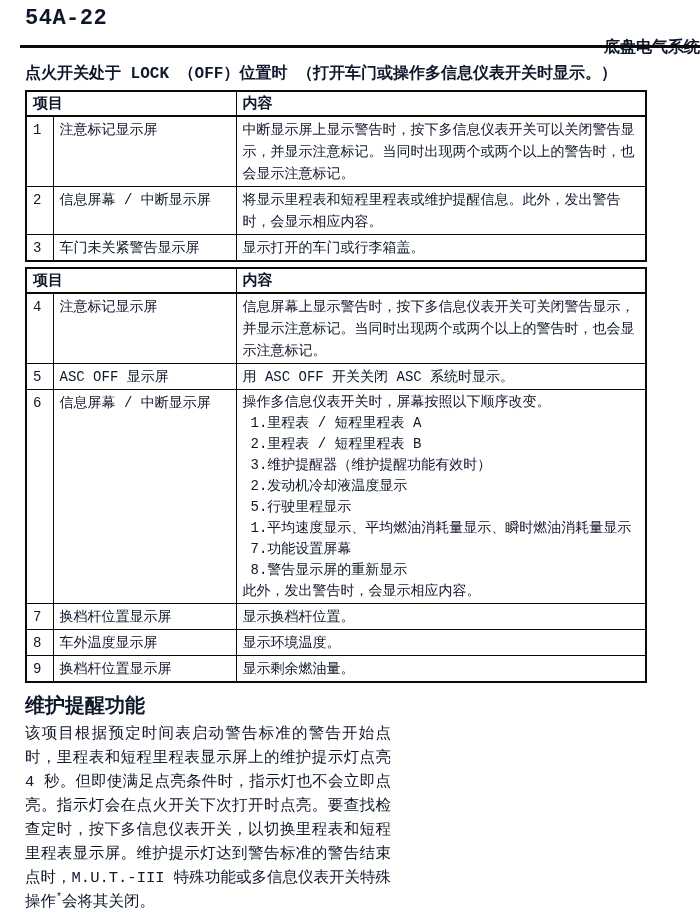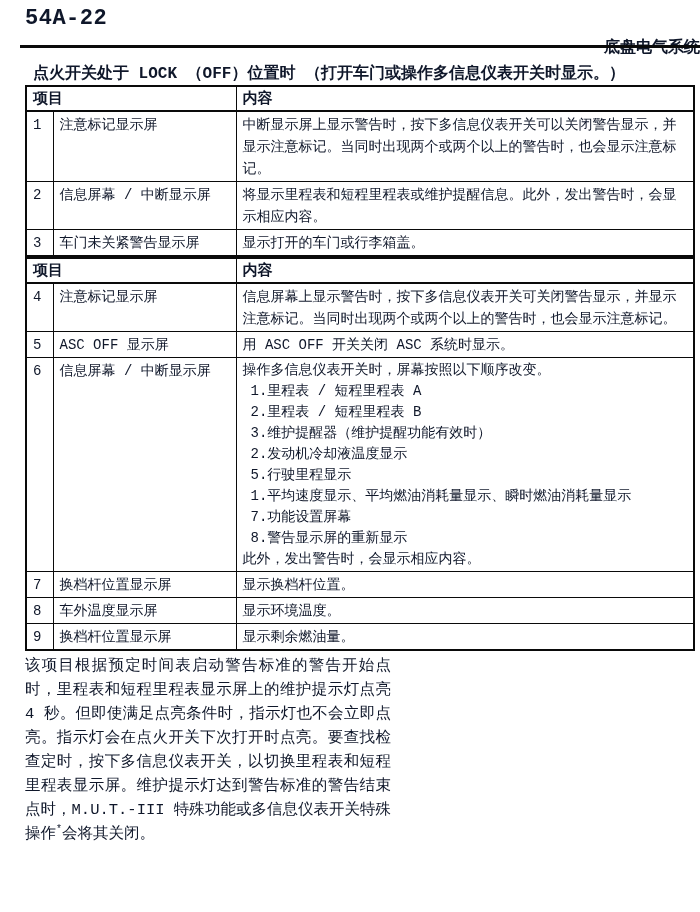--- a/index.html
+++ b/index.html
@@ -12,26 +12,26 @@
   .hdr { position:relative; height:48px; }
   .page-num { position:absolute; left:25px; top:6px; font-size:22px; font-weight:bold; letter-spacing:0.5px; }
   .hdr-center { position:absolute; left:80px; right:0; top:9px; text-align:right;margin-top:28px; }
   .hdr-title { font-size:16px; font-weight:bold; }
   .hdr-subtitle { font-size:14.5px; font-weight:bold; margin-top:2px; }
   .rule { position:absolute; left:20px; right:0; top:45px; height:3px; background:#0a0a0a; }
 
   .content { padding:0 5px 0 25px; }
 
   .sec-heading { font-size:16px; font-weight:bold; line-height:22px; }
-  .sec-heading.first { margin-top:15px;margin-left:8px; }
+  .sec-heading.first { margin-top:15px; }
   .sec-heading.second { margin-top:13px; }
 
   table.items {
-    width:670px; border-collapse:collapse; table-layout:fixed;
-    font-size:14px;
+    width:622px; border-collapse:collapse; table-layout:fixed;
+    margin-top:5px; font-size:14px;
   }
   table.items, table.items td, table.items th { border:1px solid #0a0a0a; }
   table.items { border-width:2px; }
   table.items thead th {
     text-align:left; font-weight:bold; font-size:15px;
     padding:2px 6px; height:24px; border-bottom-width:2px;
   }
   table.items td { vertical-align:top; padding:2px 6px 1px; line-height:22px; }
   td.c-num { font-size:14px; padding-left:5px; }
   td.c-content div { line-height:22px; }
@@ -144,17 +144,18 @@
             <td class="c-content">显示环境温度。</td>
           </tr>
           <tr>
             <td class="c-num">9</td>
             <td class="c-name">换档杆位置显示屏</td>
             <td class="c-content">显示剩余燃油量。</td>
           </tr>
         </tbody>
     </table>
 
+    <div class="maint-heading">维护提醒功能</div>
 
     <div class="maint-body"><span>该项目根据预定时间表启动警告标准的警告开始点时，里程表和短程里程表显示屏上的维护提示灯点亮 4 秒。但即使满足点亮条件时，指示灯也不会立即点亮。指示灯会在点火开关下次打开时点亮。要查找检查定时，按下多信息仪表开关，以切换里程表和短程里程表显示屏。维护提示灯达到警告标准的警告结束点时，M.U.T.-III 特殊功能或多信息仪表开关特殊操作</span><sup>*</sup><span>会将其关闭。</span></div>
 
   </div>
 </div>
 
 </body></html>

